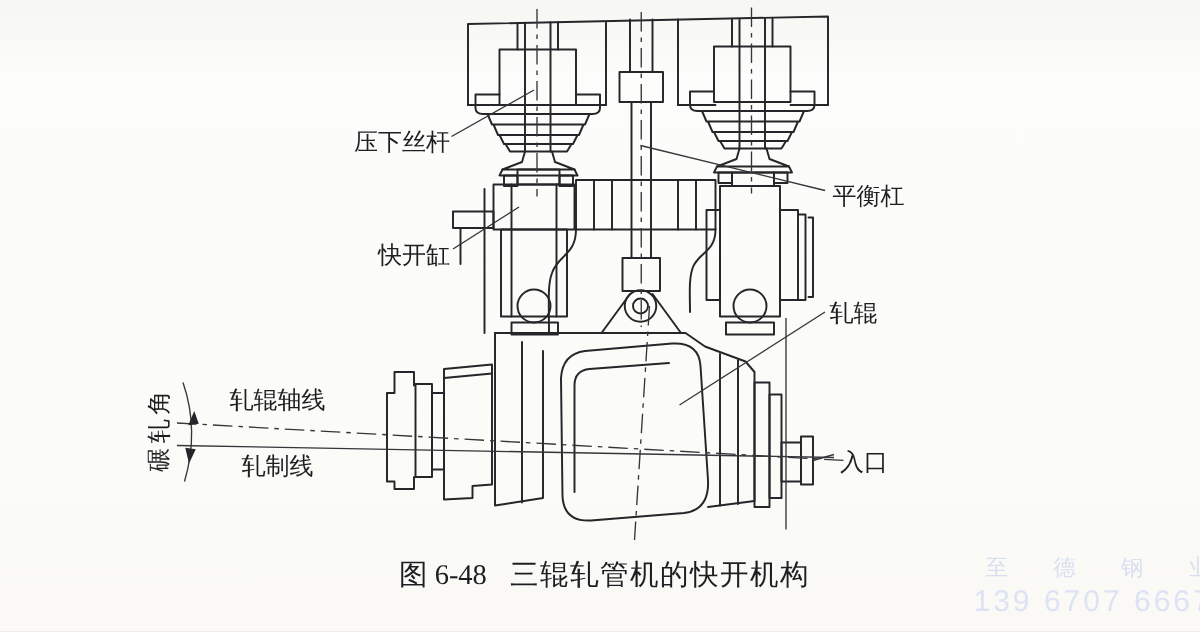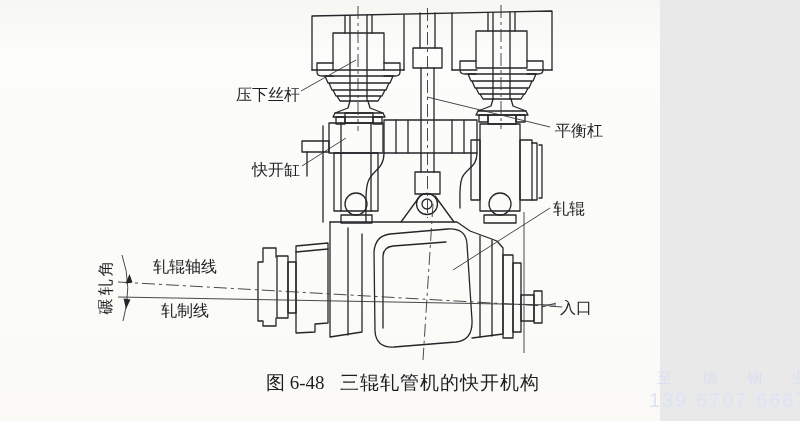--- a/index.html
+++ b/index.html
@@ -1,18 +1,18 @@
 <!DOCTYPE html>
 <html><head>
 <meta charset="utf-8">
 <style>
   html,body{margin:0;padding:0;}
   body{width:800px;height:421px;overflow:hidden;background:#e9e9e9;}
   .page{
-    position:relative;width:660px;height:421px;
+    position:relative;width:800px;height:421px;
     background:linear-gradient(180deg,#f6f6f3 0%,#fcfcfa 12%,#fbfbf8 70%,#faf9f5 100%);
     font-family:"Liberation Serif","DejaVu Serif",serif;
   }
   svg{display:block;}
   .ink{stroke:#26262a;fill:none;stroke-width:1.3;stroke-linejoin:round;stroke-linecap:round;}
   .thin{stroke:#35353a;fill:none;stroke-width:0.9;}
   .dashdot{stroke:#35353a;fill:none;stroke-width:0.9;stroke-dasharray:13 4 3 4;}
   .lbl{fill:#1e1e22;font-size:16px;font-family:"Liberation Serif","DejaVu Serif",serif;}
   .cap{fill:#1e1e22;font-size:19px;font-family:"Liberation Serif","DejaVu Serif",serif;}
   .wm1{fill:#d9dff2;font-size:15px;letter-spacing:13px;font-family:"Liberation Sans","DejaVu Sans",sans-serif;}

